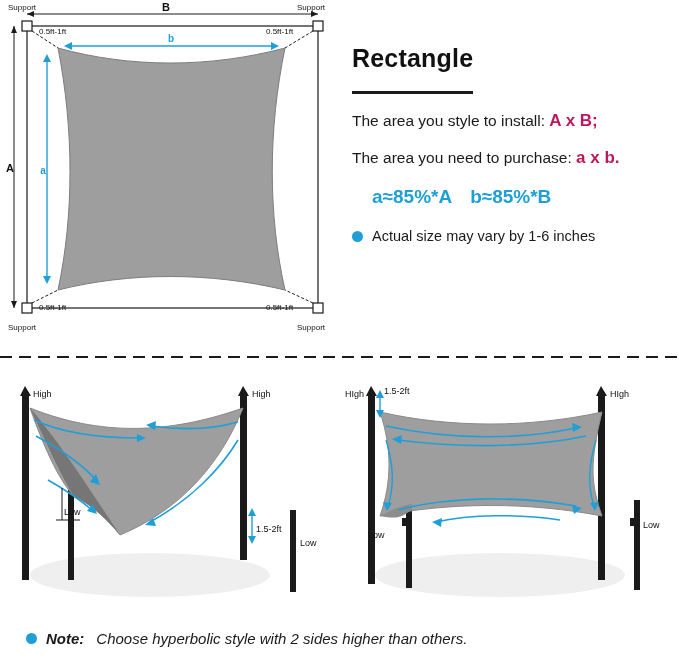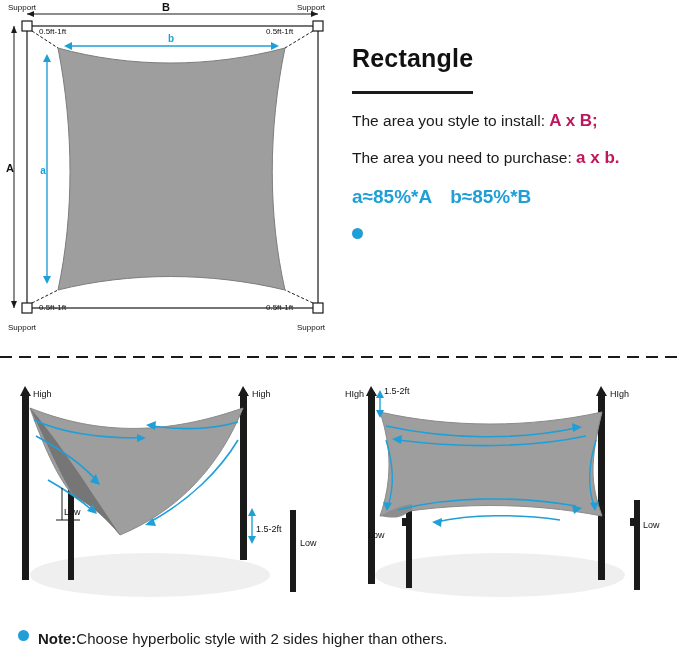--- a/index.html
+++ b/index.html
@@ -53,20 +53,21 @@
     color: #be185d;
     font-weight: bold;
     font-size: 17px;
   }
   .formula-line {
     margin-top: 18px;
     color: #1f9fd8;
     font-weight: bold;
     font-size: 19px;
     white-space: nowrap;
+    margin-left: 20px;
   }
   .formula-line .gap {
     display: inline-block;
     width: 18px;
   }
   .bullet-line {
     margin-top: 20px;
     font-size: 14.5px;
     display: flex;
     align-items: center;
@@ -100,30 +101,32 @@
   .bottom-right {
     position: absolute;
     left: 340px;
     top: 370px;
     width: 339px;
     height: 250px;
   }
   
   .note {
     position: absolute;
-    left: 18px;
+    left: 26px;
     top: 630px;
     display: flex;
+    align-items: center;
     font-size: 15px;
     color: #1a1a1a;
+    font-style: italic;
   }
   .note b {
     font-weight: bold;
   }
-  .note-text { margin-left: 0; }
+  .note-text { margin-left: 12px; }
   svg { display: block; }
   .lbl {
     font-family: "Liberation Sans", sans-serif;
     font-size: 9px;
     fill: #111111;
   }
   .lbl-sm {
     font-family: "Liberation Sans", sans-serif;
     font-size: 8px;
     fill: #111111;
@@ -205,20 +208,21 @@
     <div class="info-line">
       <span>The area you need to purchase: </span><span class="accent">a x b.</span>
     </div>
 
     <div class="formula-line">
       <span>a≈85%*A</span><span class="gap"></span><span>b≈85%*B</span>
     </div>
 
     <div class="bullet-line">
       <span class="dot"></span>
+      <span>Actual size may vary by 1-6 inches</span>
     </div>
   </div>
 
   <div class="divider">
     <svg width="679" height="2" viewBox="0 0 679 2">
       <line x1="0" y1="1" x2="679" y2="1" stroke="#1a1a1a" stroke-width="2" stroke-dasharray="12,7"></line>
     </svg>
   </div>
 
   <div class="bottom-left">

